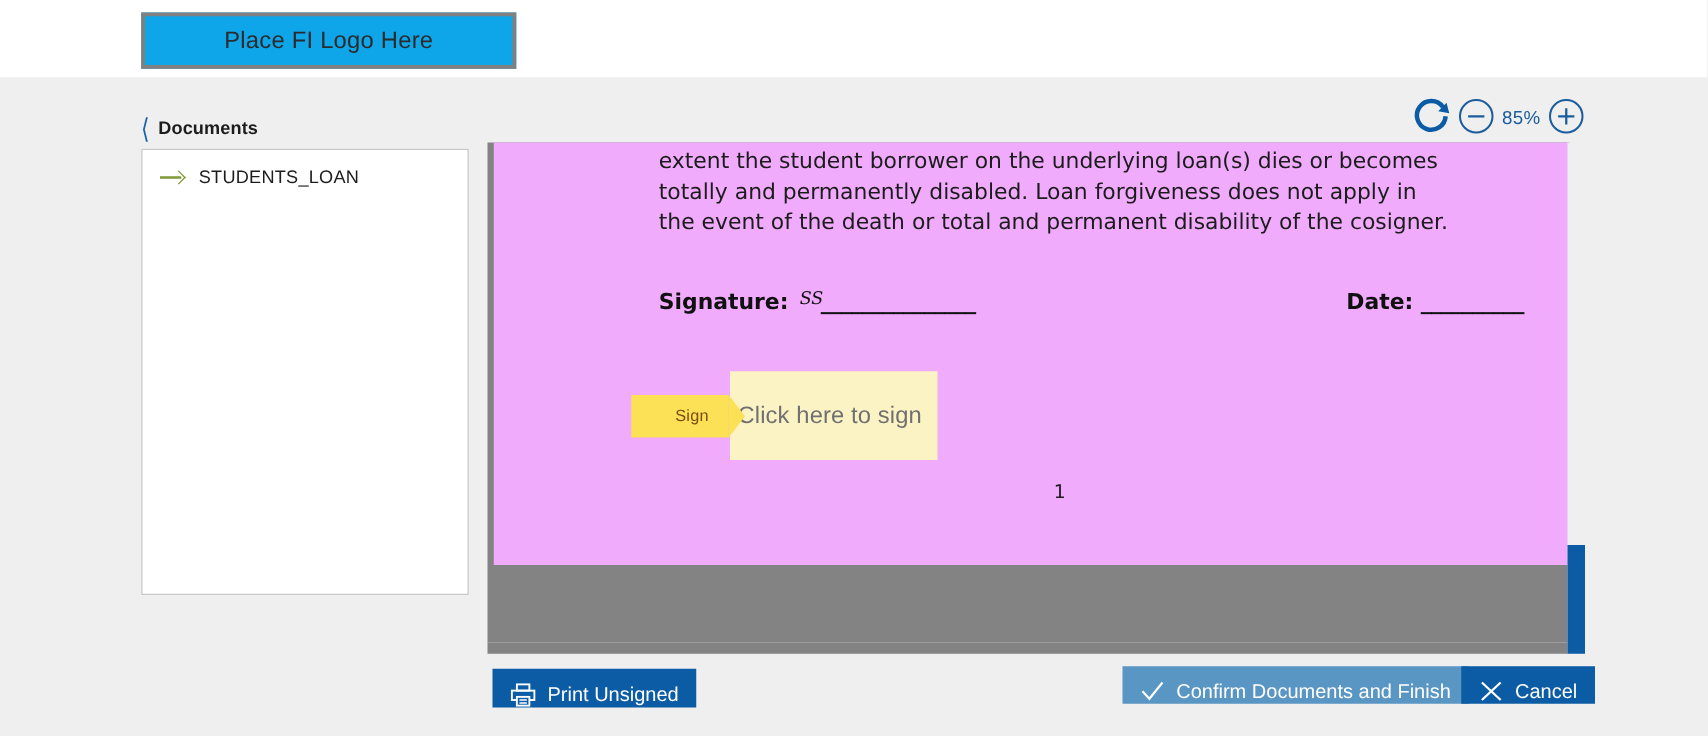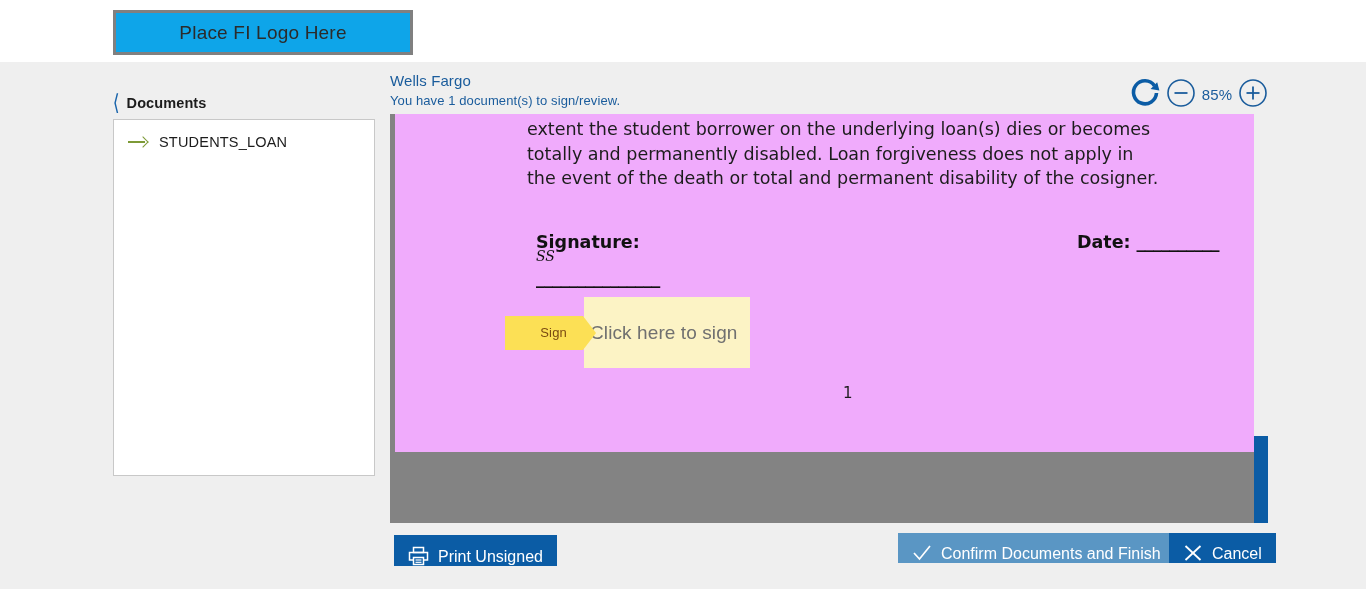--- a/index.html
+++ b/index.html
@@ -229,21 +229,21 @@
     font-family: "DejaVu Sans", sans-serif;
   }
   .sig-row {
     position: absolute;
     left: 132px;
     top: 118px;
     width: 720px;
     display: flex;
     align-items: baseline;
   }
-  .sig-block { display: flex; align-items: baseline; flex-direction: column; }
+  .sig-block { display: flex; align-items: baseline; }
   .sig-label, .date-label {
     font-size: 17.5px;
     font-weight: bold;
     color: #111;
     font-family: "DejaVu Sans", sans-serif;
   }
   .sig-value {
     font-family: "DejaVu Serif", serif;
     font-style: italic;
     font-size: 14px;
@@ -387,24 +387,20 @@
     <span class="back-label">Documents</span>
   </div>
 
   <div id="doc-list-panel">
     <div class="doc-list-item">
       <span class="arrow-icon"></span>
       <span class="doc-name">STUDENTS_LOAN</span>
     </div>
   </div>
 
-  <div id="doc-header">
-    <div id="org-name">Wells Fargo</div>
-    <div id="doc-status">You have 1 document(s) to sign/review.</div>
-  </div>
 
   <div id="zoom-toolbar">
     <button class="tool-btn">
       <span>
         <svg width="34" height="34" viewBox="0 0 34 34">
           <path d="M26.4 9.6 A11.5 11.5 0 1 0 28.5 17" fill="none" stroke="#0b5ca5" stroke-width="3.6" stroke-linecap="butt"></path>
           <polygon points="29.2,6.2 31.4,14.6 22.6,13.0" fill="#0b5ca5"></polygon>
         </svg>
       </span>
     </button>

